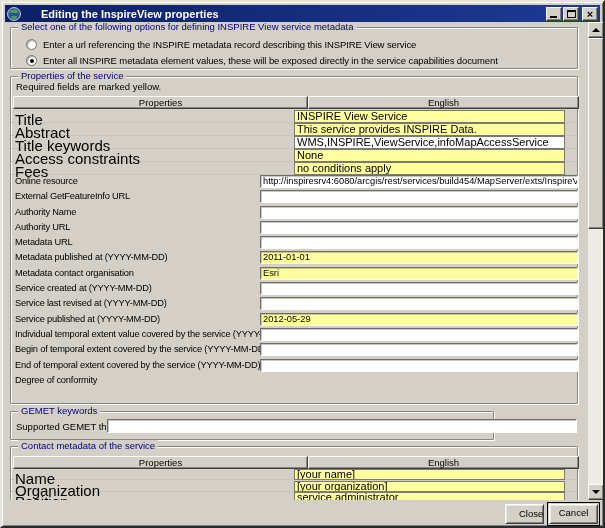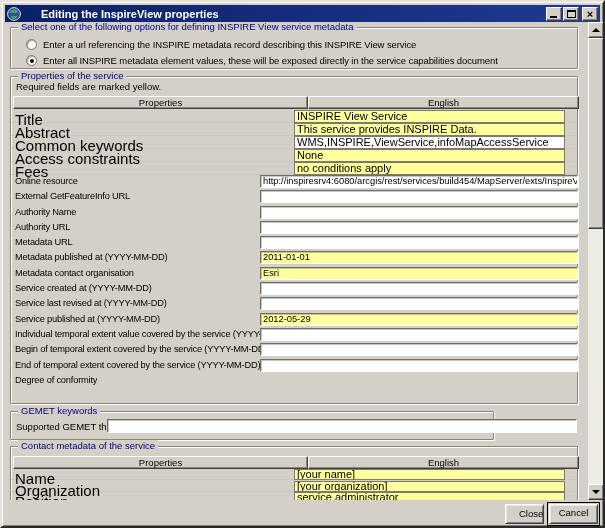--- a/index.html
+++ b/index.html
@@ -178,21 +178,21 @@
             <span class="tlabel">Title</span>
             <div class="tcell required">INSPIRE View Service</div>
           </div>
 
           <div class="trow">
             <span class="tlabel">Abstract</span>
             <div class="tcell required">This service provides INSPIRE Data.</div>
           </div>
 
           <div class="trow">
-            <span class="tlabel">Common keywords</span>
+            <span class="tlabel">Title keywords</span>
             <div class="tcell">WMS,INSPIRE,ViewService,infoMapAccessService</div>
           </div>
 
           <div class="trow">
             <span class="tlabel">Access constraints</span>
             <div class="tcell required">None</div>
           </div>
 
           <div class="trow">
             <span class="tlabel">Fees</span>

